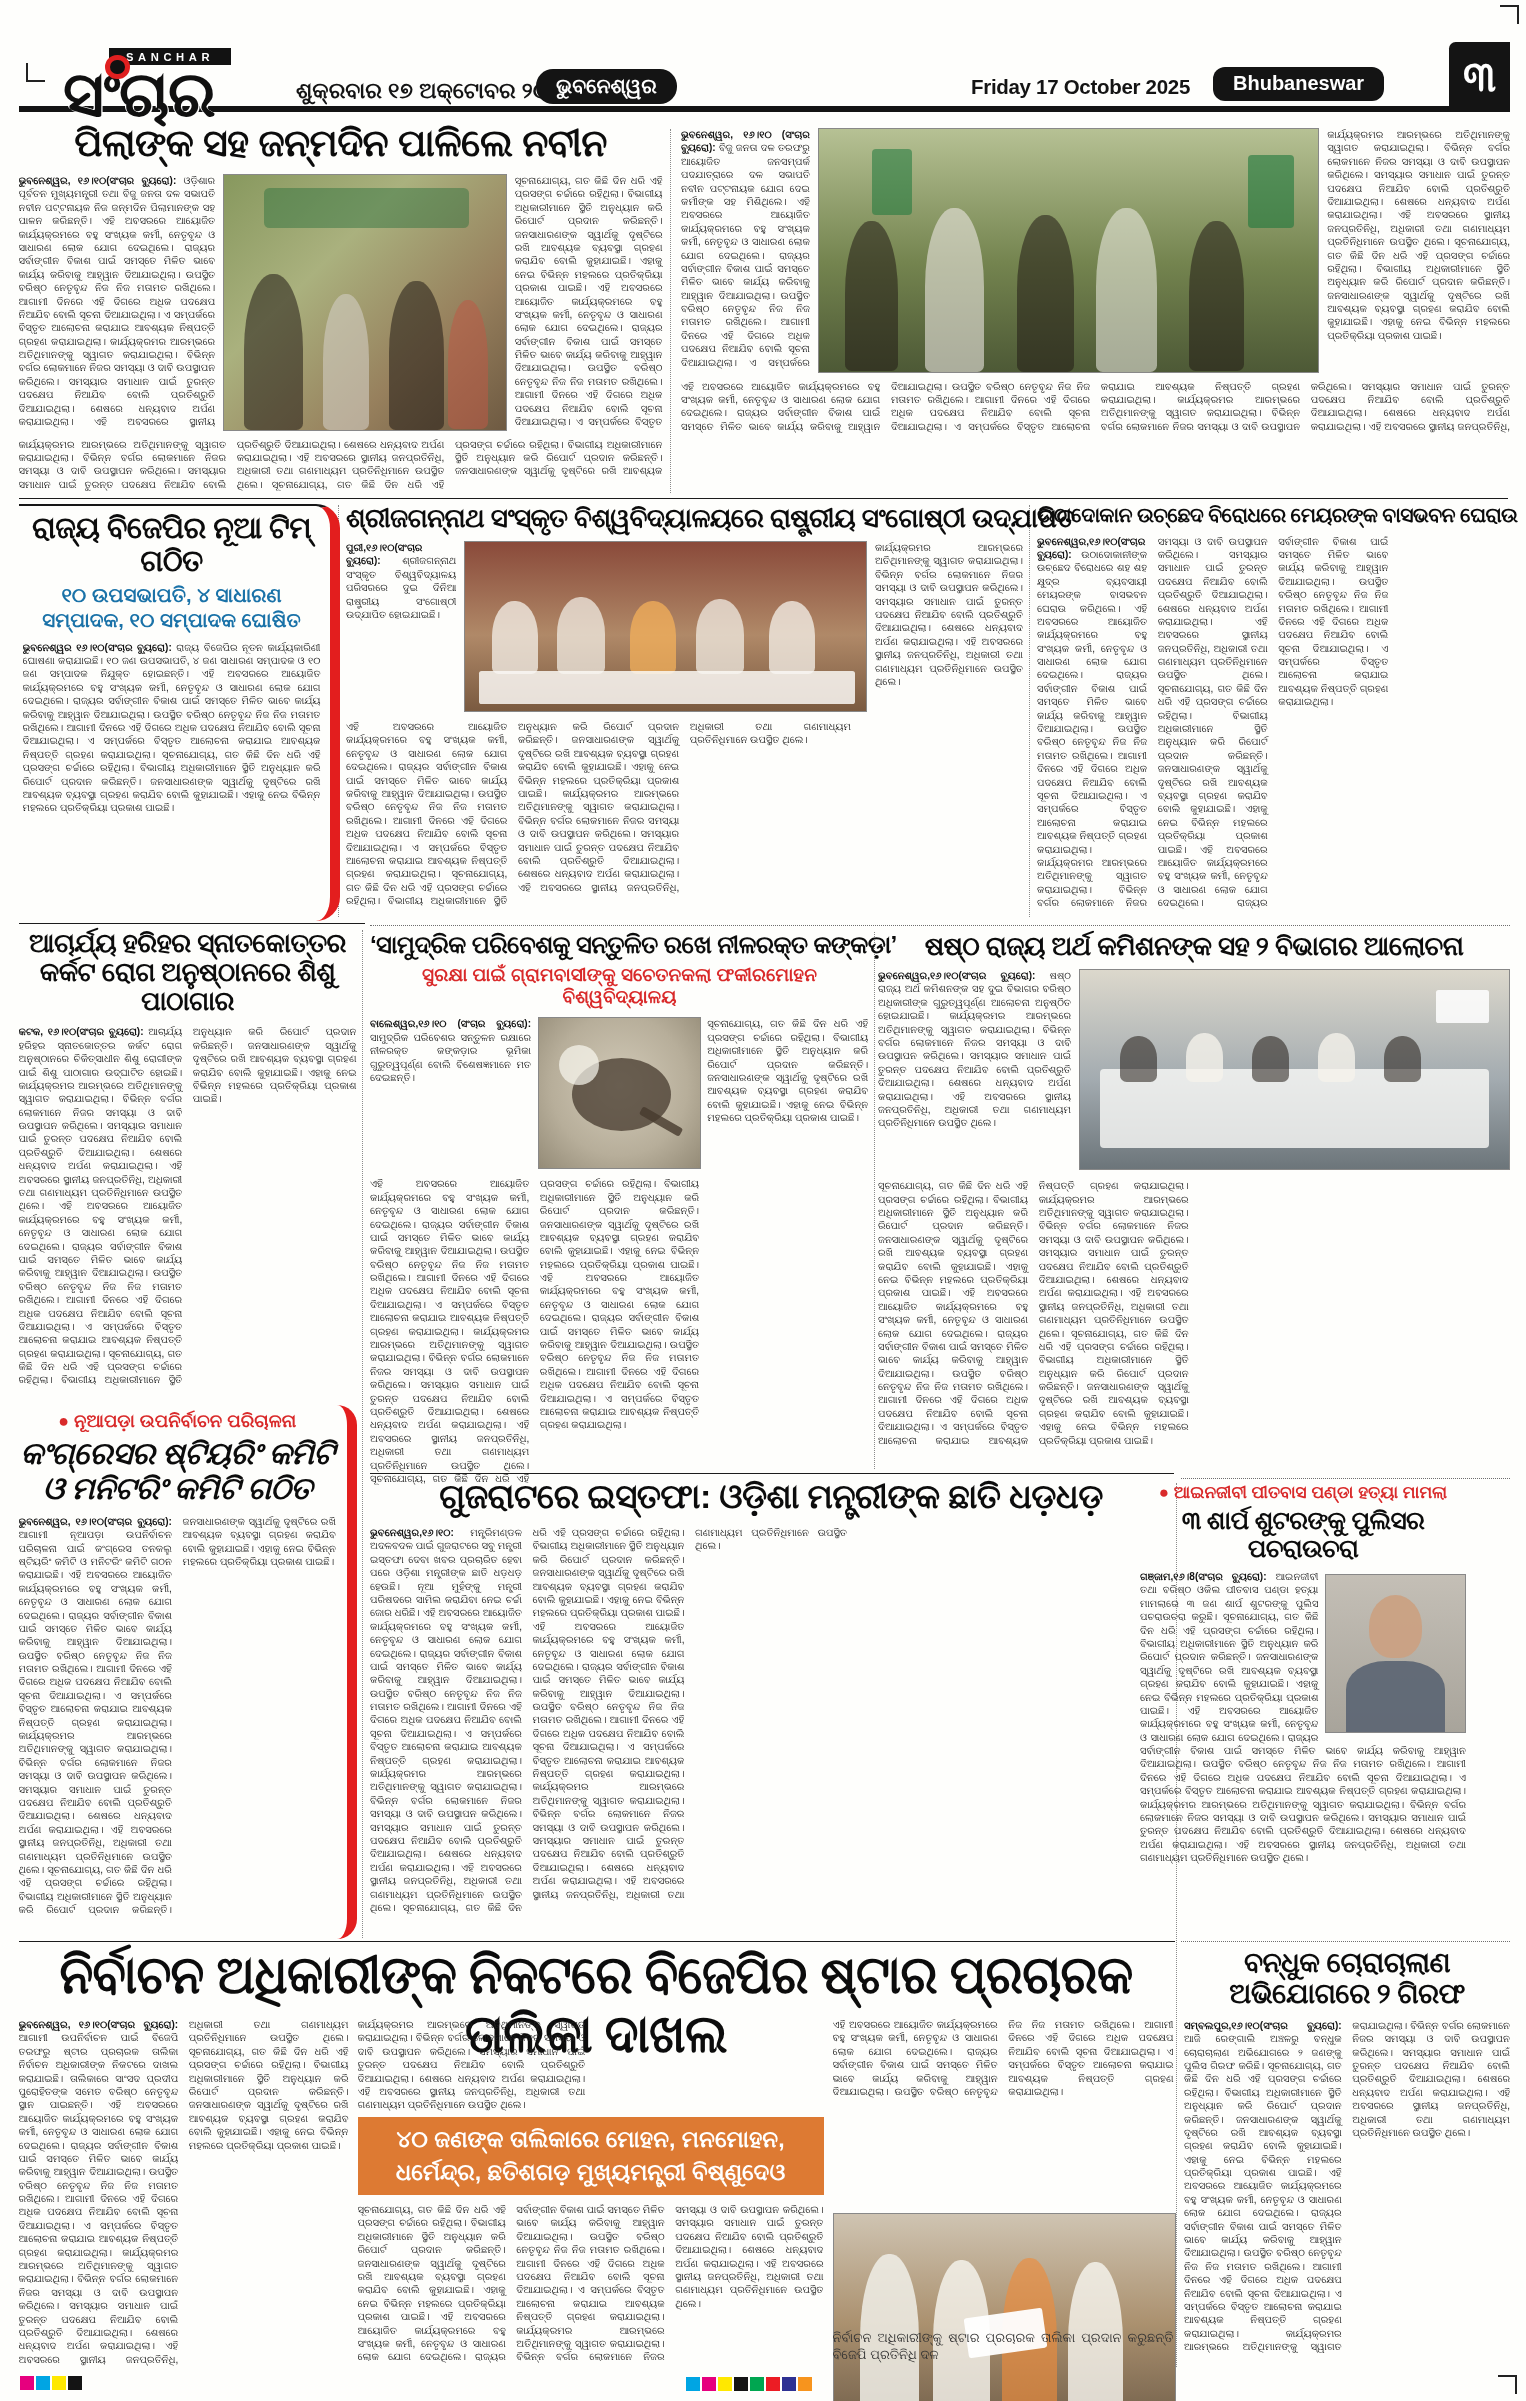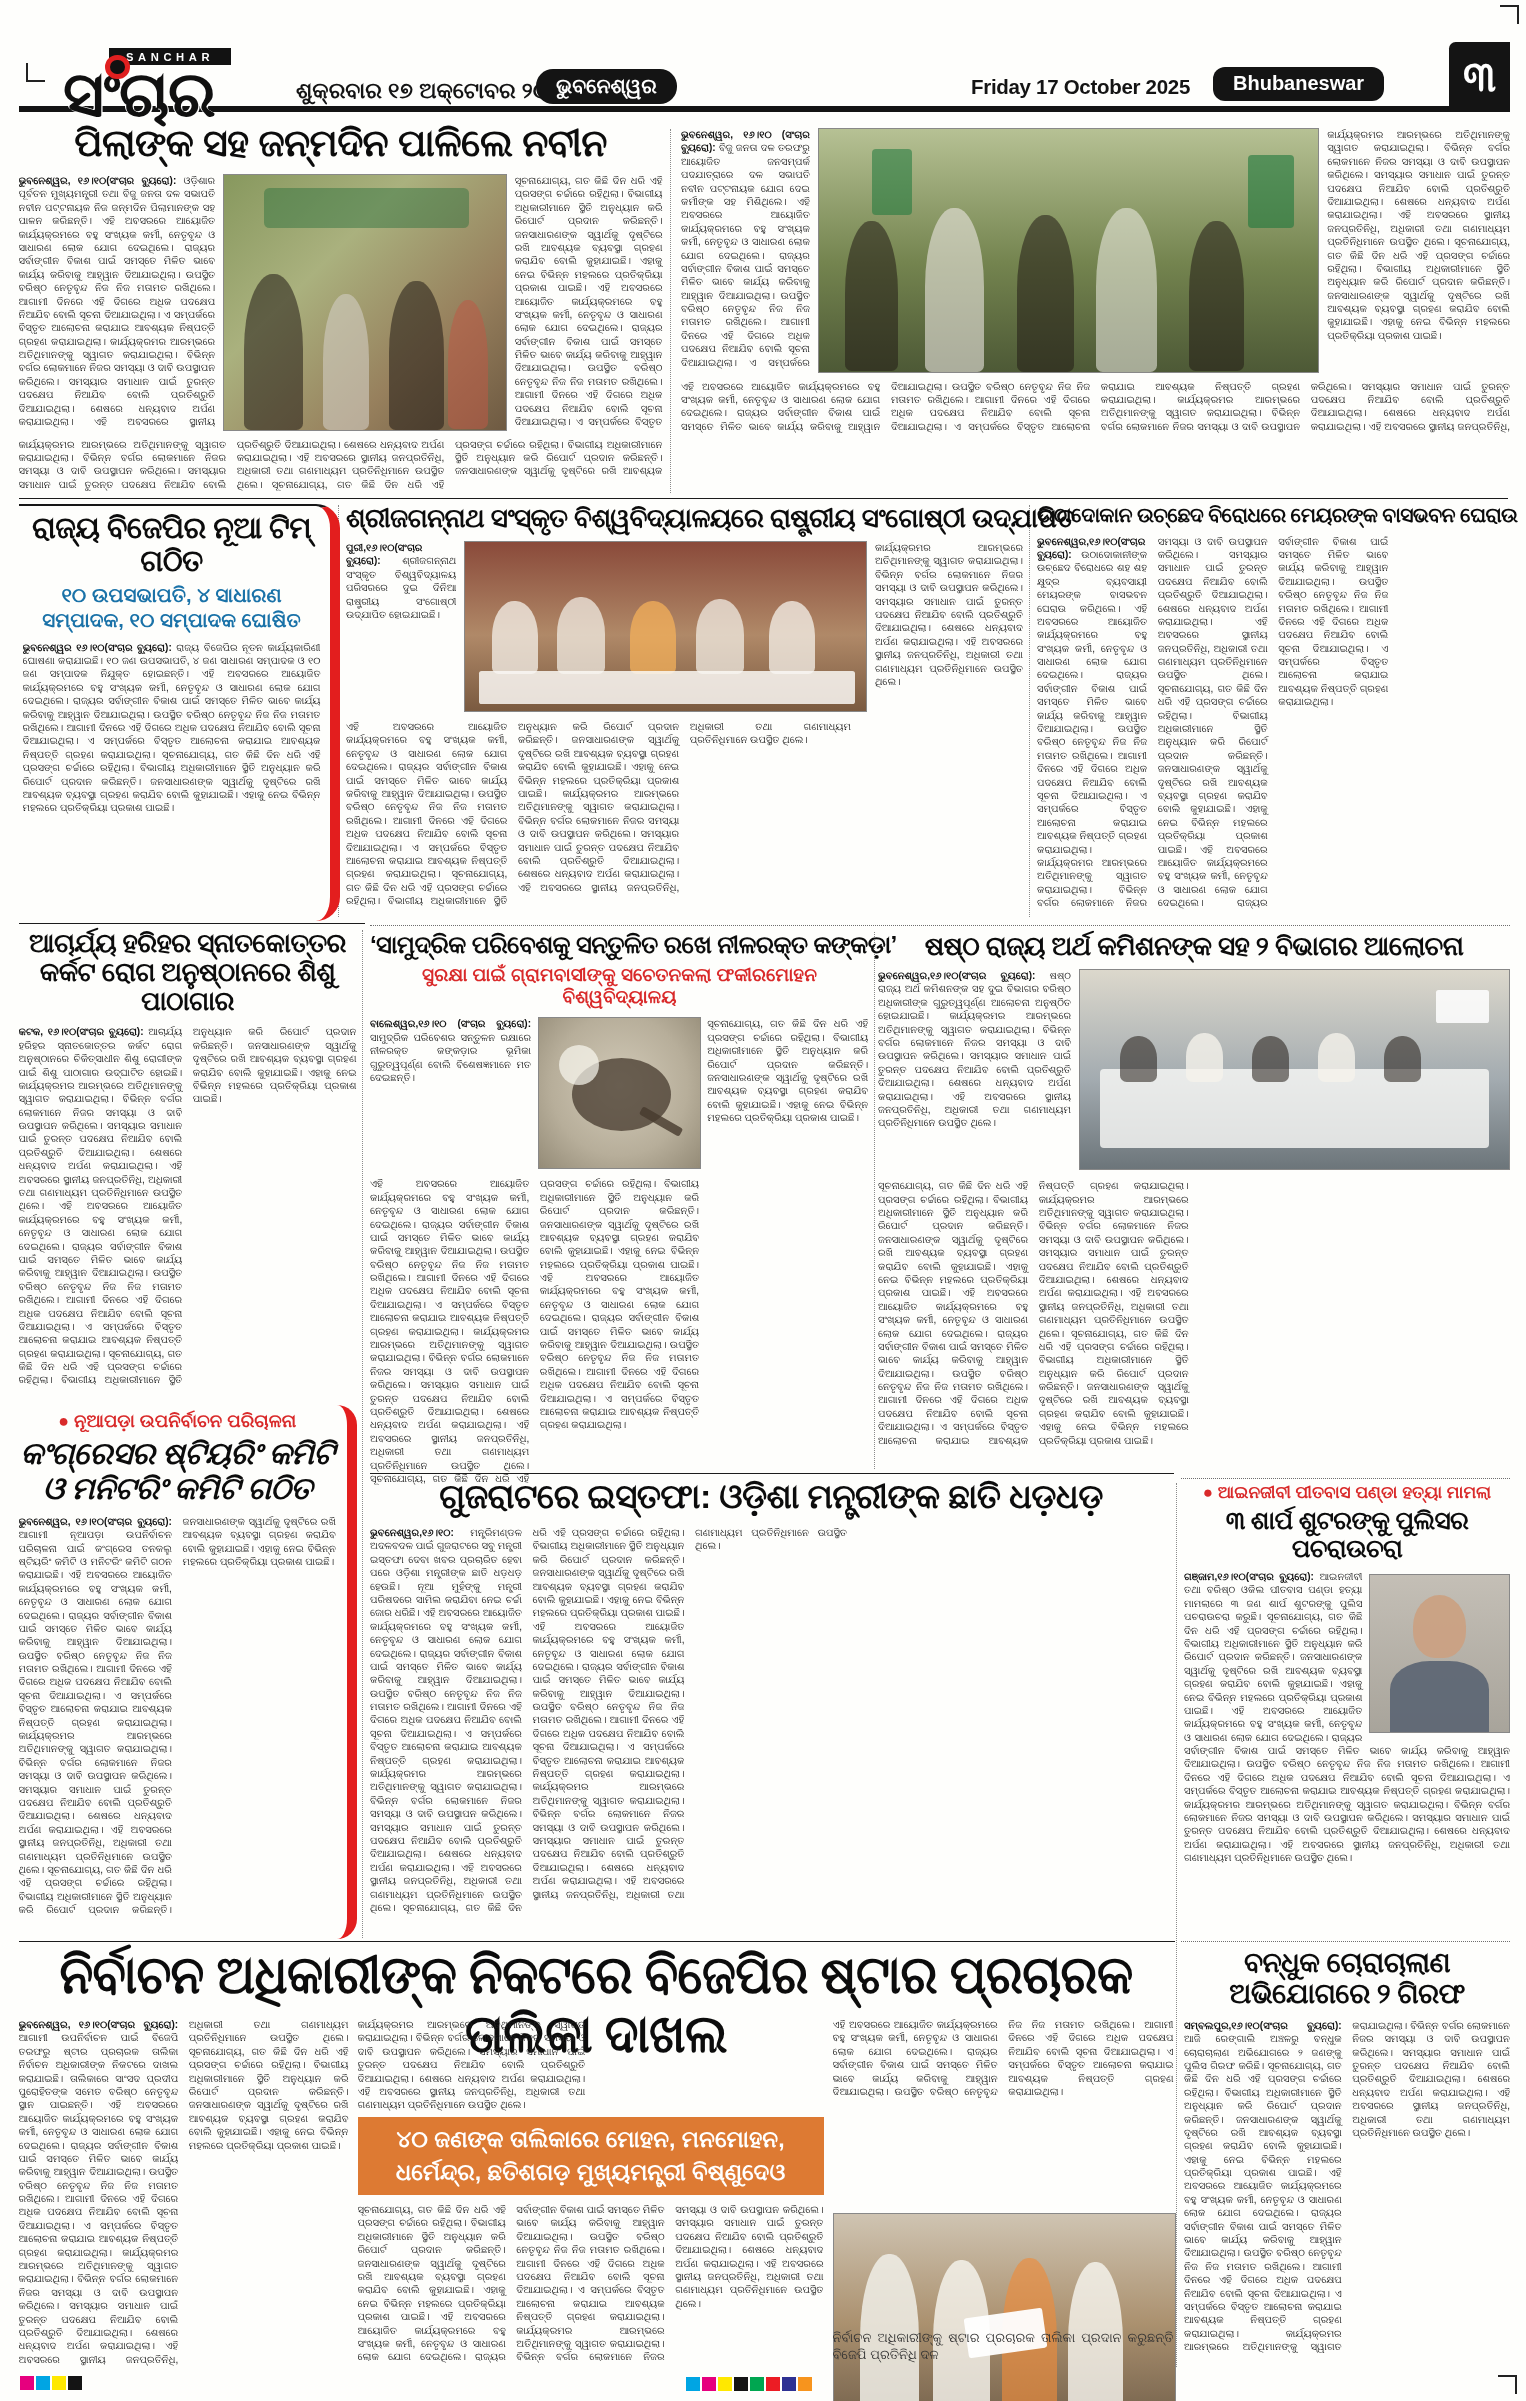--- a/index.html
+++ b/index.html
@@ -283,31 +283,31 @@
       <span class="dl">ଭୁବନେଶ୍ୱର,୧୬।୧୦:</span>
       <span>ମନ୍ତ୍ରିମଣ୍ଡଳ ଅଦଳବଦଳ ପାଇଁ ଗୁଜରାଟରେ ସବୁ ମନ୍ତ୍ରୀ ଇସ୍ତଫା ଦେବା ଖବର ପ୍ରଚାରିତ ହେବା ପରେ ଓଡ଼ିଶା ମନ୍ତ୍ରୀଙ୍କ ଛାତି ଧଡ଼ଧଡ଼ ହେଉଛି। ନୂଆ ମୁହଁଙ୍କୁ ମନ୍ତ୍ରୀ ପରିଷଦରେ ସାମିଲ କରାଯିବା ନେଇ ଚର୍ଚ୍ଚା ଜୋର ଧରିଛି।</span>
       <span>ଏହି ଅବସରରେ ଆୟୋଜିତ କାର୍ଯ୍ୟକ୍ରମରେ ବହୁ ସଂଖ୍ୟକ କର୍ମୀ, ନେତୃବୃନ୍ଦ ଓ ସାଧାରଣ ଲୋକ ଯୋଗ ଦେଇଥିଲେ। ରାଜ୍ୟର ସର୍ବାଙ୍ଗୀନ ବିକାଶ ପାଇଁ ସମସ୍ତେ ମିଳିତ ଭାବେ କାର୍ଯ୍ୟ କରିବାକୁ ଆହ୍ୱାନ ଦିଆଯାଇଥିଲା। ଉପସ୍ଥିତ ବରିଷ୍ଠ ନେତୃବୃନ୍ଦ ନିଜ ନିଜ ମତାମତ ରଖିଥିଲେ। ଆଗାମୀ ଦିନରେ ଏହି ଦିଗରେ ଅଧିକ ପଦକ୍ଷେପ ନିଆଯିବ ବୋଲି ସୂଚନା ଦିଆଯାଇଥିଲା। ଏ ସମ୍ପର୍କରେ ବିସ୍ତୃତ ଆଲୋଚନା କରାଯାଇ ଆବଶ୍ୟକ ନିଷ୍ପତ୍ତି ଗ୍ରହଣ କରାଯାଇଥିଲା।</span>
       <span>କାର୍ଯ୍ୟକ୍ରମର ଆରମ୍ଭରେ ଅତିଥିମାନଙ୍କୁ ସ୍ୱାଗତ କରାଯାଇଥିଲା। ବିଭିନ୍ନ ବର୍ଗର ଲୋକମାନେ ନିଜର ସମସ୍ୟା ଓ ଦାବି ଉପସ୍ଥାପନ କରିଥିଲେ। ସମସ୍ୟାର ସମାଧାନ ପାଇଁ ତୁରନ୍ତ ପଦକ୍ଷେପ ନିଆଯିବ ବୋଲି ପ୍ରତିଶ୍ରୁତି ଦିଆଯାଇଥିଲା। ଶେଷରେ ଧନ୍ୟବାଦ ଅର୍ପଣ କରାଯାଇଥିଲା। ଏହି ଅବସରରେ ସ୍ଥାନୀୟ ଜନପ୍ରତିନିଧି, ଅଧିକାରୀ ତଥା ଗଣମାଧ୍ୟମ ପ୍ରତିନିଧିମାନେ ଉପସ୍ଥିତ ଥିଲେ।</span>
       <span>ସୂଚନାଯୋଗ୍ୟ, ଗତ କିଛି ଦିନ ଧରି ଏହି ପ୍ରସଙ୍ଗ ଚର୍ଚ୍ଚାରେ ରହିଥିଲା। ବିଭାଗୀୟ ଅଧିକାରୀମାନେ ସ୍ଥିତି ଅନୁଧ୍ୟାନ କରି ରିପୋର୍ଟ ପ୍ରଦାନ କରିଛନ୍ତି। ଜନସାଧାରଣଙ୍କ ସ୍ୱାର୍ଥକୁ ଦୃଷ୍ଟିରେ ରଖି ଆବଶ୍ୟକ ବ୍ୟବସ୍ଥା ଗ୍ରହଣ କରାଯିବ ବୋଲି କୁହାଯାଇଛି। ଏହାକୁ ନେଇ ବିଭିନ୍ନ ମହଲରେ ପ୍ରତିକ୍ରିୟା ପ୍ରକାଶ ପାଇଛି।</span>
       <span>ଏହି ଅବସରରେ ଆୟୋଜିତ କାର୍ଯ୍ୟକ୍ରମରେ ବହୁ ସଂଖ୍ୟକ କର୍ମୀ, ନେତୃବୃନ୍ଦ ଓ ସାଧାରଣ ଲୋକ ଯୋଗ ଦେଇଥିଲେ। ରାଜ୍ୟର ସର୍ବାଙ୍ଗୀନ ବିକାଶ ପାଇଁ ସମସ୍ତେ ମିଳିତ ଭାବେ କାର୍ଯ୍ୟ କରିବାକୁ ଆହ୍ୱାନ ଦିଆଯାଇଥିଲା। ଉପସ୍ଥିତ ବରିଷ୍ଠ ନେତୃବୃନ୍ଦ ନିଜ ନିଜ ମତାମତ ରଖିଥିଲେ। ଆଗାମୀ ଦିନରେ ଏହି ଦିଗରେ ଅଧିକ ପଦକ୍ଷେପ ନିଆଯିବ ବୋଲି ସୂଚନା ଦିଆଯାଇଥିଲା। ଏ ସମ୍ପର୍କରେ ବିସ୍ତୃତ ଆଲୋଚନା କରାଯାଇ ଆବଶ୍ୟକ ନିଷ୍ପତ୍ତି ଗ୍ରହଣ କରାଯାଇଥିଲା।</span>
       <span>କାର୍ଯ୍ୟକ୍ରମର ଆରମ୍ଭରେ ଅତିଥିମାନଙ୍କୁ ସ୍ୱାଗତ କରାଯାଇଥିଲା। ବିଭିନ୍ନ ବର୍ଗର ଲୋକମାନେ ନିଜର ସମସ୍ୟା ଓ ଦାବି ଉପସ୍ଥାପନ କରିଥିଲେ। ସମସ୍ୟାର ସମାଧାନ ପାଇଁ ତୁରନ୍ତ ପଦକ୍ଷେପ ନିଆଯିବ ବୋଲି ପ୍ରତିଶ୍ରୁତି ଦିଆଯାଇଥିଲା। ଶେଷରେ ଧନ୍ୟବାଦ ଅର୍ପଣ କରାଯାଇଥିଲା। ଏହି ଅବସରରେ ସ୍ଥାନୀୟ ଜନପ୍ରତିନିଧି, ଅଧିକାରୀ ତଥା ଗଣମାଧ୍ୟମ ପ୍ରତିନିଧିମାନେ ଉପସ୍ଥିତ ଥିଲେ।</span>
     </div>
   </div>
 
-  <div class="abs" style="left:1184px;top:1483px;width:326px;height:454px;">
+  <div class="abs" style="left:1140px;top:1483px;width:326px;height:454px;">
     <div class="kicker" style="font-size:17px;">
       <span>● </span><span>ଆଇନଜୀବୀ ପୀତବାସ ପଣ୍ଡା ହତ୍ୟା ମାମଲା</span>
     </div>
     <div class="hl" style="font-size:25px;margin-top:4px;">୩ ଶାର୍ପ ଶୁଟରଙ୍କୁ ପୁଲିସର ପଚରାଉଚରା</div>
     <div class="bt" style="margin-top:8px;height:376px;">
       <div class="photo ph-portrait" style="float:right;width:139px;height:157px;margin:4px 0 5.3px 6.6px;">
         <div class="fig" style="left:43px;top:20px;width:53px;height:63px;background:rgba(202,161,131,.95);border-radius:50% 50% 42% 42%;"></div>
         <div class="fig" style="left:20px;top:86px;width:99px;height:71px;background:rgba(90,100,114,.9);border-radius:40% 40% 0 0;"></div>
       </div>
-      <span class="dl">ଗଞ୍ଜାମ,୧୬।୧୦(ସଂଚାର ବ୍ୟୁରୋ):</span>
+      <span class="dl">ଗଞ୍ଜାମ,୧୬।8(ସଂଚାର ବ୍ୟୁରୋ):</span>
       <span>ଆଇନଜୀବୀ ତଥା ବରିଷ୍ଠ ଓକିଲ ପୀତବାସ ପଣ୍ଡା ହତ୍ୟା ମାମଲାରେ ୩ ଜଣ ଶାର୍ପ ଶୁଟରଙ୍କୁ ପୁଲିସ ପଚରାଉଚରା କରୁଛି।</span>
       <span>ସୂଚନାଯୋଗ୍ୟ, ଗତ କିଛି ଦିନ ଧରି ଏହି ପ୍ରସଙ୍ଗ ଚର୍ଚ୍ଚାରେ ରହିଥିଲା। ବିଭାଗୀୟ ଅଧିକାରୀମାନେ ସ୍ଥିତି ଅନୁଧ୍ୟାନ କରି ରିପୋର୍ଟ ପ୍ରଦାନ କରିଛନ୍ତି। ଜନସାଧାରଣଙ୍କ ସ୍ୱାର୍ଥକୁ ଦୃଷ୍ଟିରେ ରଖି ଆବଶ୍ୟକ ବ୍ୟବସ୍ଥା ଗ୍ରହଣ କରାଯିବ ବୋଲି କୁହାଯାଇଛି। ଏହାକୁ ନେଇ ବିଭିନ୍ନ ମହଲରେ ପ୍ରତିକ୍ରିୟା ପ୍ରକାଶ ପାଇଛି।</span>
       <span>ଏହି ଅବସରରେ ଆୟୋଜିତ କାର୍ଯ୍ୟକ୍ରମରେ ବହୁ ସଂଖ୍ୟକ କର୍ମୀ, ନେତୃବୃନ୍ଦ ଓ ସାଧାରଣ ଲୋକ ଯୋଗ ଦେଇଥିଲେ। ରାଜ୍ୟର ସର୍ବାଙ୍ଗୀନ ବିକାଶ ପାଇଁ ସମସ୍ତେ ମିଳିତ ଭାବେ କାର୍ଯ୍ୟ କରିବାକୁ ଆହ୍ୱାନ ଦିଆଯାଇଥିଲା। ଉପସ୍ଥିତ ବରିଷ୍ଠ ନେତୃବୃନ୍ଦ ନିଜ ନିଜ ମତାମତ ରଖିଥିଲେ। ଆଗାମୀ ଦିନରେ ଏହି ଦିଗରେ ଅଧିକ ପଦକ୍ଷେପ ନିଆଯିବ ବୋଲି ସୂଚନା ଦିଆଯାଇଥିଲା। ଏ ସମ୍ପର୍କରେ ବିସ୍ତୃତ ଆଲୋଚନା କରାଯାଇ ଆବଶ୍ୟକ ନିଷ୍ପତ୍ତି ଗ୍ରହଣ କରାଯାଇଥିଲା।</span>
       <span>କାର୍ଯ୍ୟକ୍ରମର ଆରମ୍ଭରେ ଅତିଥିମାନଙ୍କୁ ସ୍ୱାଗତ କରାଯାଇଥିଲା। ବିଭିନ୍ନ ବର୍ଗର ଲୋକମାନେ ନିଜର ସମସ୍ୟା ଓ ଦାବି ଉପସ୍ଥାପନ କରିଥିଲେ। ସମସ୍ୟାର ସମାଧାନ ପାଇଁ ତୁରନ୍ତ ପଦକ୍ଷେପ ନିଆଯିବ ବୋଲି ପ୍ରତିଶ୍ରୁତି ଦିଆଯାଇଥିଲା। ଶେଷରେ ଧନ୍ୟବାଦ ଅର୍ପଣ କରାଯାଇଥିଲା। ଏହି ଅବସରରେ ସ୍ଥାନୀୟ ଜନପ୍ରତିନିଧି, ଅଧିକାରୀ ତଥା ଗଣମାଧ୍ୟମ ପ୍ରତିନିଧିମାନେ ଉପସ୍ଥିତ ଥିଲେ।</span>
     </div>
   </div>
 
   <div class="abs hr-solid" style="left:18.5px;top:1941px;width:1156px;"></div>
   <div class="abs hr-dot" style="left:1181px;top:1941px;width:329px;"></div>
 

